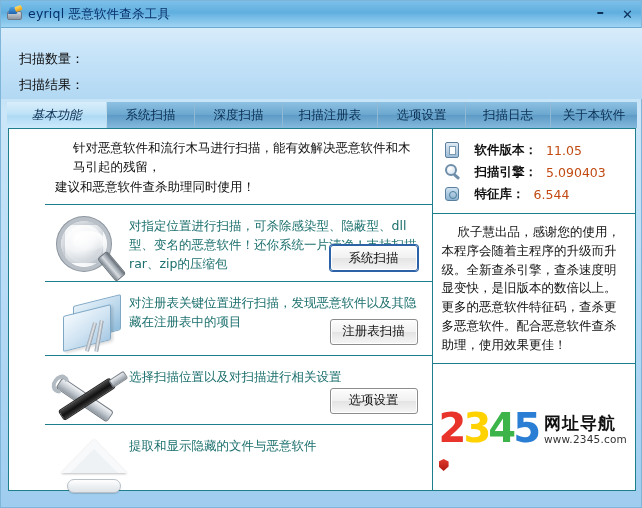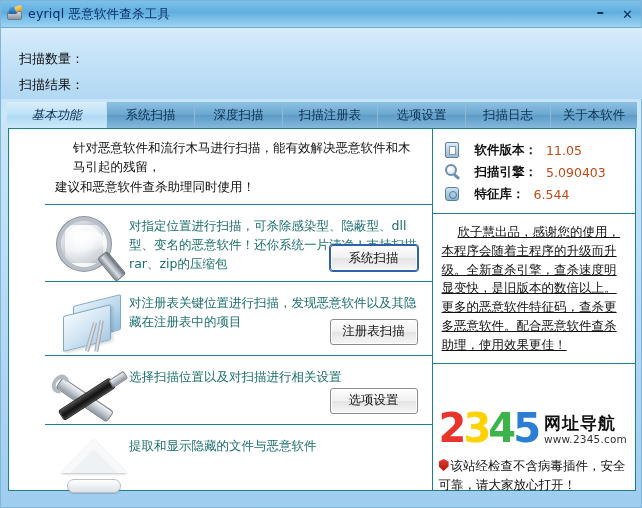--- a/index.html
+++ b/index.html
@@ -193,21 +193,21 @@
   .vi-mag:after{content:"";position:absolute;right:-5px;bottom:-4px;width:7px;height:3px;background:#6f8ea9;transform:rotate(42deg);border-radius:1px;}
   .vi-db{position:absolute;left:2px;top:2px;width:14px;height:14px;border-radius:3px;
     background:linear-gradient(180deg,#cfe2f1,#8cb2d0);border:1px solid #5b7f9e;box-sizing:border-box;}
   .vi-db:after{content:"";position:absolute;left:3px;top:3px;width:8px;height:8px;border-radius:50%;border:1px solid #4d7falpha;border:1px solid #4d7f9f;box-sizing:border-box;}
   .ver-label{font-size:12.5px;color:#111;font-weight:bold;}
   .ver-val{font-size:12.5px;color:#c24a12;margin-left:1px;}
   .desc-box{
     padding:9px 8px 9px 9px;font-size:12.5px;color:#111;line-height:1.5;
     border-bottom:1px solid #1d7f8c;
   }
-  .desc-box .indent{padding-left:16px;text-decoration:underline;}
+  .desc-box .indent{padding-left:16px;}
   .promo{
     flex:1;display:flex;flex-direction:column;justify-content:flex-start;
     padding:8px 8px 6px 6px;
   }
   .logo-row{display:flex;align-items:flex-end;margin-bottom:4px;}
   .logo-num{font-family:"DejaVu Sans","Liberation Sans",sans-serif;
     font-size:40px;font-weight:bold;line-height:0.95;letter-spacing:-3px;}
   .n2{color:#e8342a;}
   .n3{color:#ffd200;}
   .n4{color:#3cb44a;}
@@ -355,19 +355,19 @@
           <span class="logo-num n2">2</span>
           <span class="logo-num n3">3</span>
           <span class="logo-num n4">4</span>
           <span class="logo-num n5">5</span>
           <span class="logo-text">
             <span class="logo-cn">网址导航</span>
             <span class="logo-url">www.2345.com</span>
           </span>
         </div>
         <div class="promo-note">
-          <span class="safe-ico"></span><span>该站经检查不含病毒插件，安全可靠，请大家放心打开！</span>
+          <span class="safe-ico"></span>
         </div>
       </div>
 
     </div>
   </div>
 </div>
 
 </body></html>

